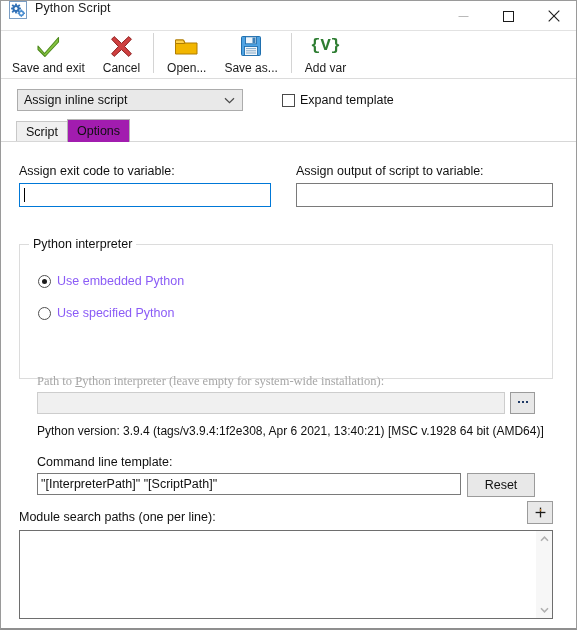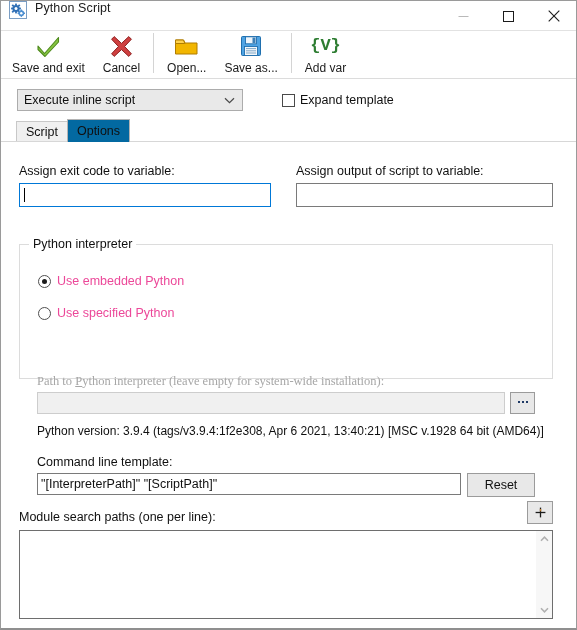--- a/index.html
+++ b/index.html
@@ -169,21 +169,21 @@
     color: #101010;
     background: #f0f0f0;
     border: 1px solid #c8c8c8;
     border-bottom: none;
     margin-right: -1px;
     cursor: default;
     white-space: nowrap;
   }
   .tab.active {
     height: 23px;
-    background: #0369a1;
+    background: #a21caf;
     border-color: #b4b4b4;
     position: relative;
     z-index: 3;
     margin-bottom: -1px;
   }
 
   .tabpanel {
     position: relative;
     background: #ffffff;
     border-top: 1px solid #d7d7d7;
@@ -275,21 +275,21 @@
   .radio.checked::after {
     content: "";
     position: absolute;
     left: 3px; top: 3px;
     width: 5px; height: 5px;
     border-radius: 50%;
     background: #1b1b1b;
   }
   .radio-label {
     font-size: 12.5px;
-    color: #ec4899;
+    color: #8b5cf6;
     margin-left: 6px;
     white-space: nowrap;
   }
 
   .dots {
     display: flex;
     gap: 2px;
     align-items: flex-end;
     padding-bottom: 2px;
   }
@@ -436,21 +436,21 @@
     <div class="tb-item">
       <span class="tb-ico">
         <span class="addvar-glyph">{V}</span>
       </span>
       <span class="tb-label">Add var</span>
     </div>
   </div>
 
   <div class="moderow">
     <div class="combo">
-      <span class="combo-text">Execute inline script</span>
+      <span class="combo-text">Assign inline script</span>
       <span class="combo-arrow">
         <svg width="11" height="7" viewBox="0 0 11 7">
           <path d="M1 1.3 L5.5 5.6 L10 1.3" fill="none" stroke="#4a4a4a" stroke-width="1.2"></path>
         </svg>
       </span>
     </div>
 
     <div class="chk-wrap">
       <span class="chkbox"></span>
       <span class="chk-label">Expand template</span>

